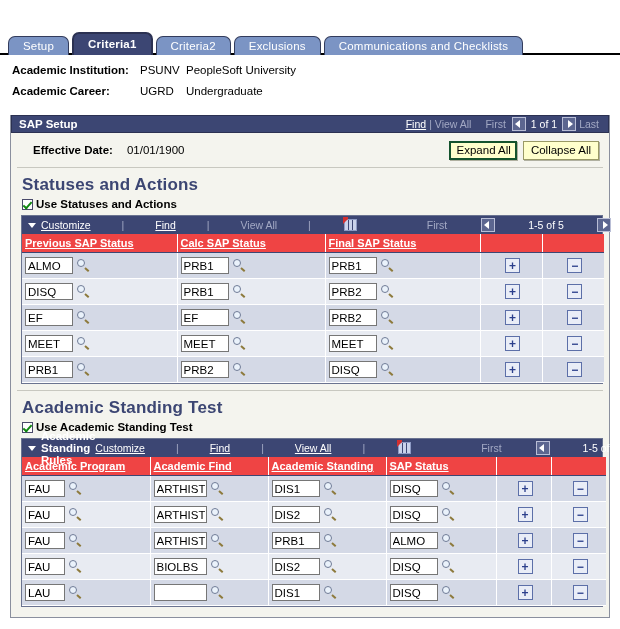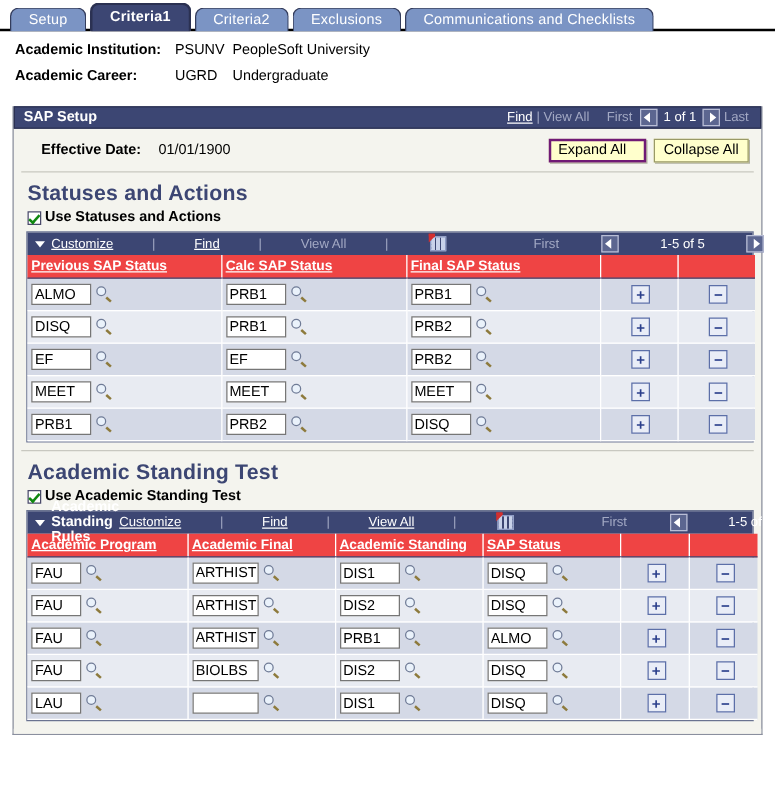--- a/index.html
+++ b/index.html
@@ -15,20 +15,21 @@
     color: #000000;
     overflow: hidden;
   }
 
   
   .tabbar {
     position: relative;
     height: 25px;
     padding-left: 8px;
     box-sizing: border-box;
+    margin-top: 30px;
   }
   .tabbar-rule {
     position: absolute;
     left: 0;
     right: 0;
     top: 23px;
     height: 2px;
     background: #000000;
   }
   .tabs {
@@ -192,22 +193,22 @@
     border: 1px solid #999966;
     box-shadow: 1px 1px 0 #b0b0a0;
     font-family: "Liberation Sans", sans-serif;
     font-size: 11.5px;
     color: #000000;
     padding: 2px 7px 3px 7px;
     cursor: pointer;
     white-space: nowrap;
   }
   .pbtn.focused {
-    border: 2px solid #701a75;
-    padding: 1px 14px 2px 6px;
+    border: 2px solid #14532d;
+    padding: 1px 4px 2px 6px;
   }
 
   .divider {
     height: 1px;
     background: #c8c8c0;
     margin: 0 6px;
   }
 
   
   .section { padding: 7px 6px 6px 10px; }
@@ -664,21 +665,21 @@
           <col style="width:128px">
           <col style="width:118px">
           <col style="width:118px">
           <col style="width:110px">
           <col style="width:55px">
           <col style="width:55px">
         </colgroup>
         <thead>
           <tr>
             <th><span class="hlabel">Academic Program</span></th>
-            <th><span class="hlabel">Academic Final</span></th>
+            <th><span class="hlabel">Academic Find</span></th>
             <th><span class="hlabel">Academic Standing</span></th>
             <th><span class="hlabel">SAP Status</span></th>
             <th class="blank"></th>
             <th class="last"></th>
           </tr>
         </thead>
         <tbody>
           <tr class="odd">
             <td>
                 <span class="cell-field">

